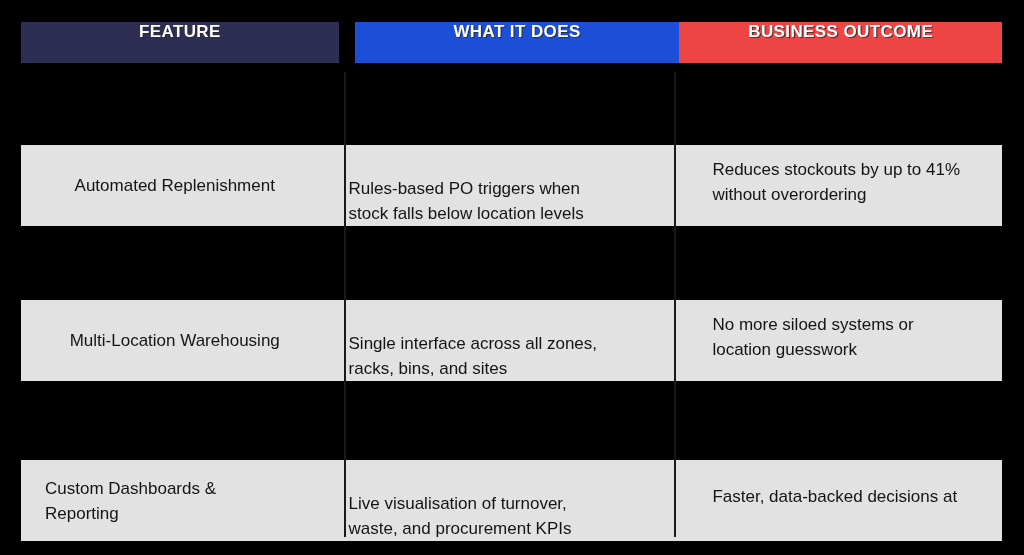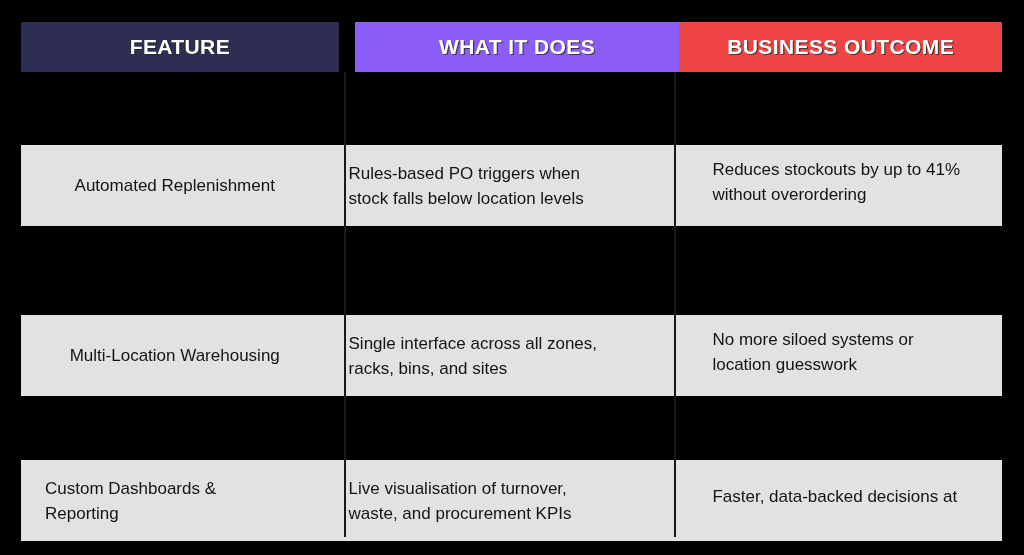--- a/index.html
+++ b/index.html
@@ -26,27 +26,26 @@
   
   .header-row {
     position: absolute;
     left: 0;
     top: 0;
     width: 981px;
     height: 50px;
     display: flex;
   }
   .hcell {
-    height: 50px;
+    height: 41px;
     display: flex;
-    align-items: center;
     justify-content: center;
     color: #ffffff;
     font-weight: bold;
-    font-size: 21px;
+    font-size: 17px;
     letter-spacing: 0.4px;
     text-shadow: 1.2px 1.2px 0 rgba(40,40,40,0.75);
     box-sizing: border-box;
   }
   .hcell-feature  { width: 323px; }
   .hcell-does     { width: 330px; }
   .hcell-outcome  { width: 328px; }
 
   
   .body-area {
@@ -72,21 +71,21 @@
 
   .data-row {
     position: absolute;
     left: 0;
     width: 981px;
     height: 81px;
     display: flex;
     z-index: 1;
   }
   .data-row.r1 { top: 73px; }
-  .data-row.r2 { top: 243px; border-radius: 12px; }
+  .data-row.r2 { top: 228px; border-radius: 12px; }
   .data-row.r3 { top: 388px; }
 
   .cell {
     height: 81px;
     background: #e2e2e2;
     color: #141414;
     font-size: 17px;
     line-height: 25px;
     box-sizing: border-box;
     display: flex;
@@ -94,20 +93,21 @@
     justify-content: center;
     overflow: hidden;
   }
   .cell-c1 {
     width: 323px;
     padding: 0 22px 0 24px;
   }
   .cell-c2 {
     width: 388px;
     padding: 0 16px 0 22px;
+    justify-content: flex-end;
   }
   .cell-c3 {
     width: 328px;
     padding: 0 16px 8px 20px;
   }
 
   
   .cell-c1.centered { text-align: center; }
   .cell-c1.left     { text-align: left; }
   .cell-c2, .cell-c3 { text-align: left; }
@@ -116,21 +116,21 @@
 </style>
 </head>
 <body>
 
 <div id="table-wrap">
 
   <div class="header-row">
     <div class="hcell hcell-feature" style="background:#2E2E52;">
       <span>FEATURE</span>
     </div>
-    <div class="hcell hcell-does" style="background:#8b5cf6;margin-left:16px;">
+    <div class="hcell hcell-does" style="background:#1d4ed8;margin-left:16px;">
       <span>WHAT IT DOES</span>
     </div>
     <div class="hcell hcell-outcome" style="background:#ef4444;">
       <span>BUSINESS OUTCOME</span>
     </div>
   </div>
 
   <div class="body-area">
 
     <div class="vdivider v1"></div>

